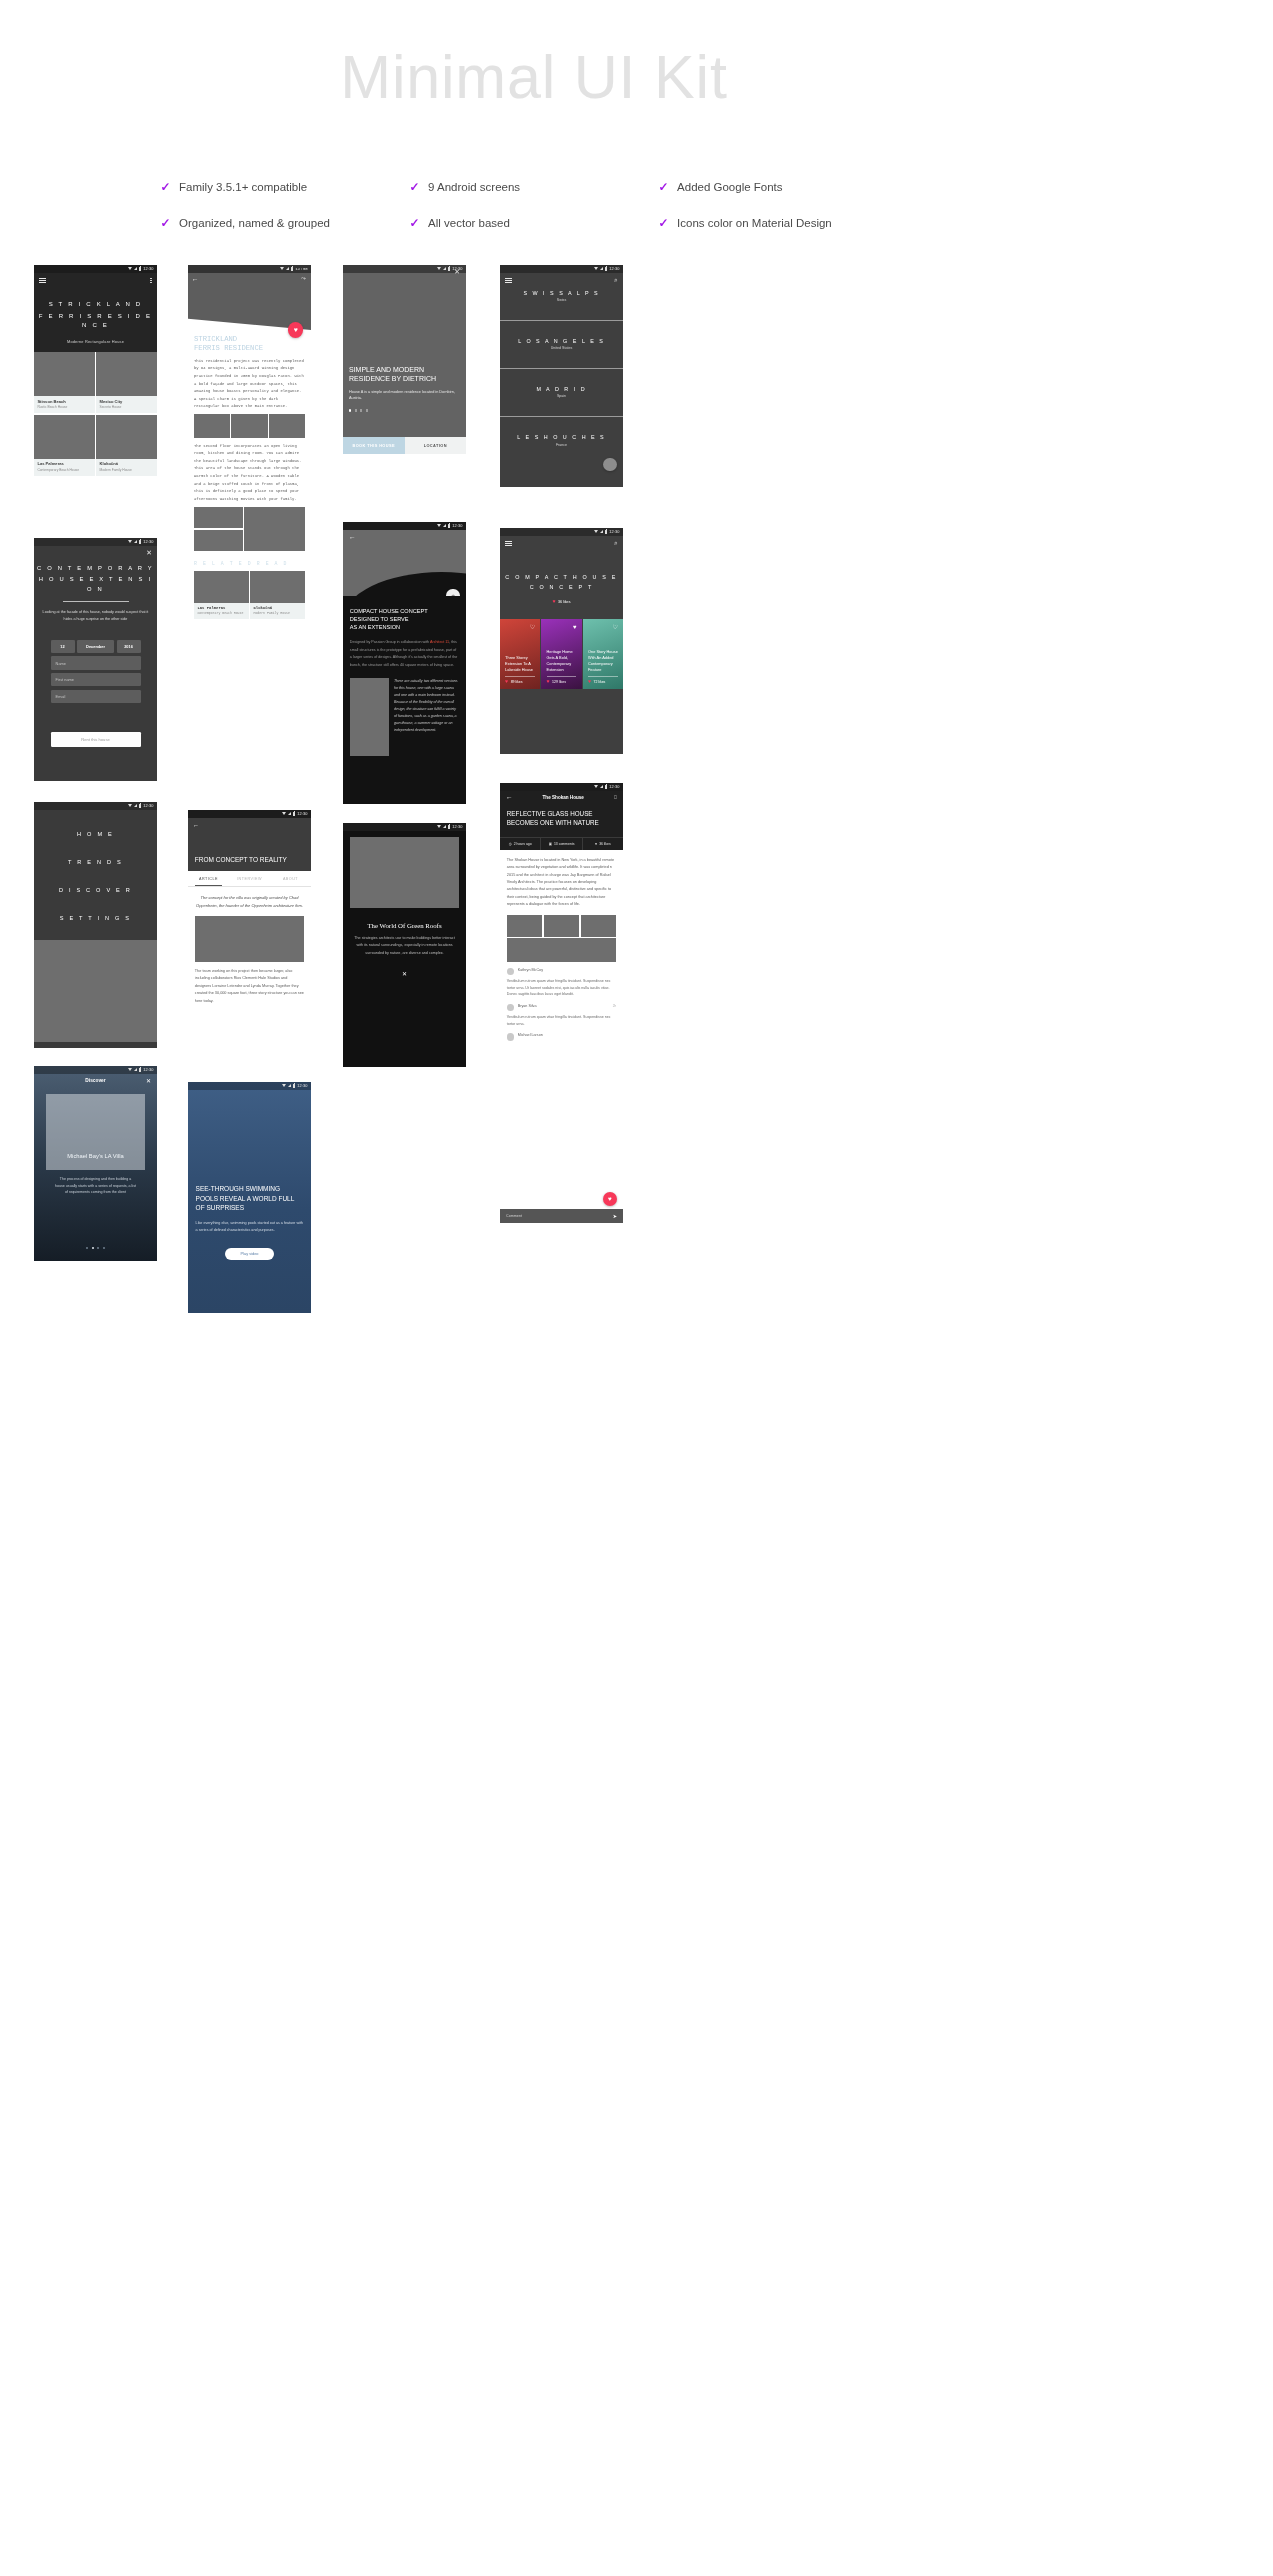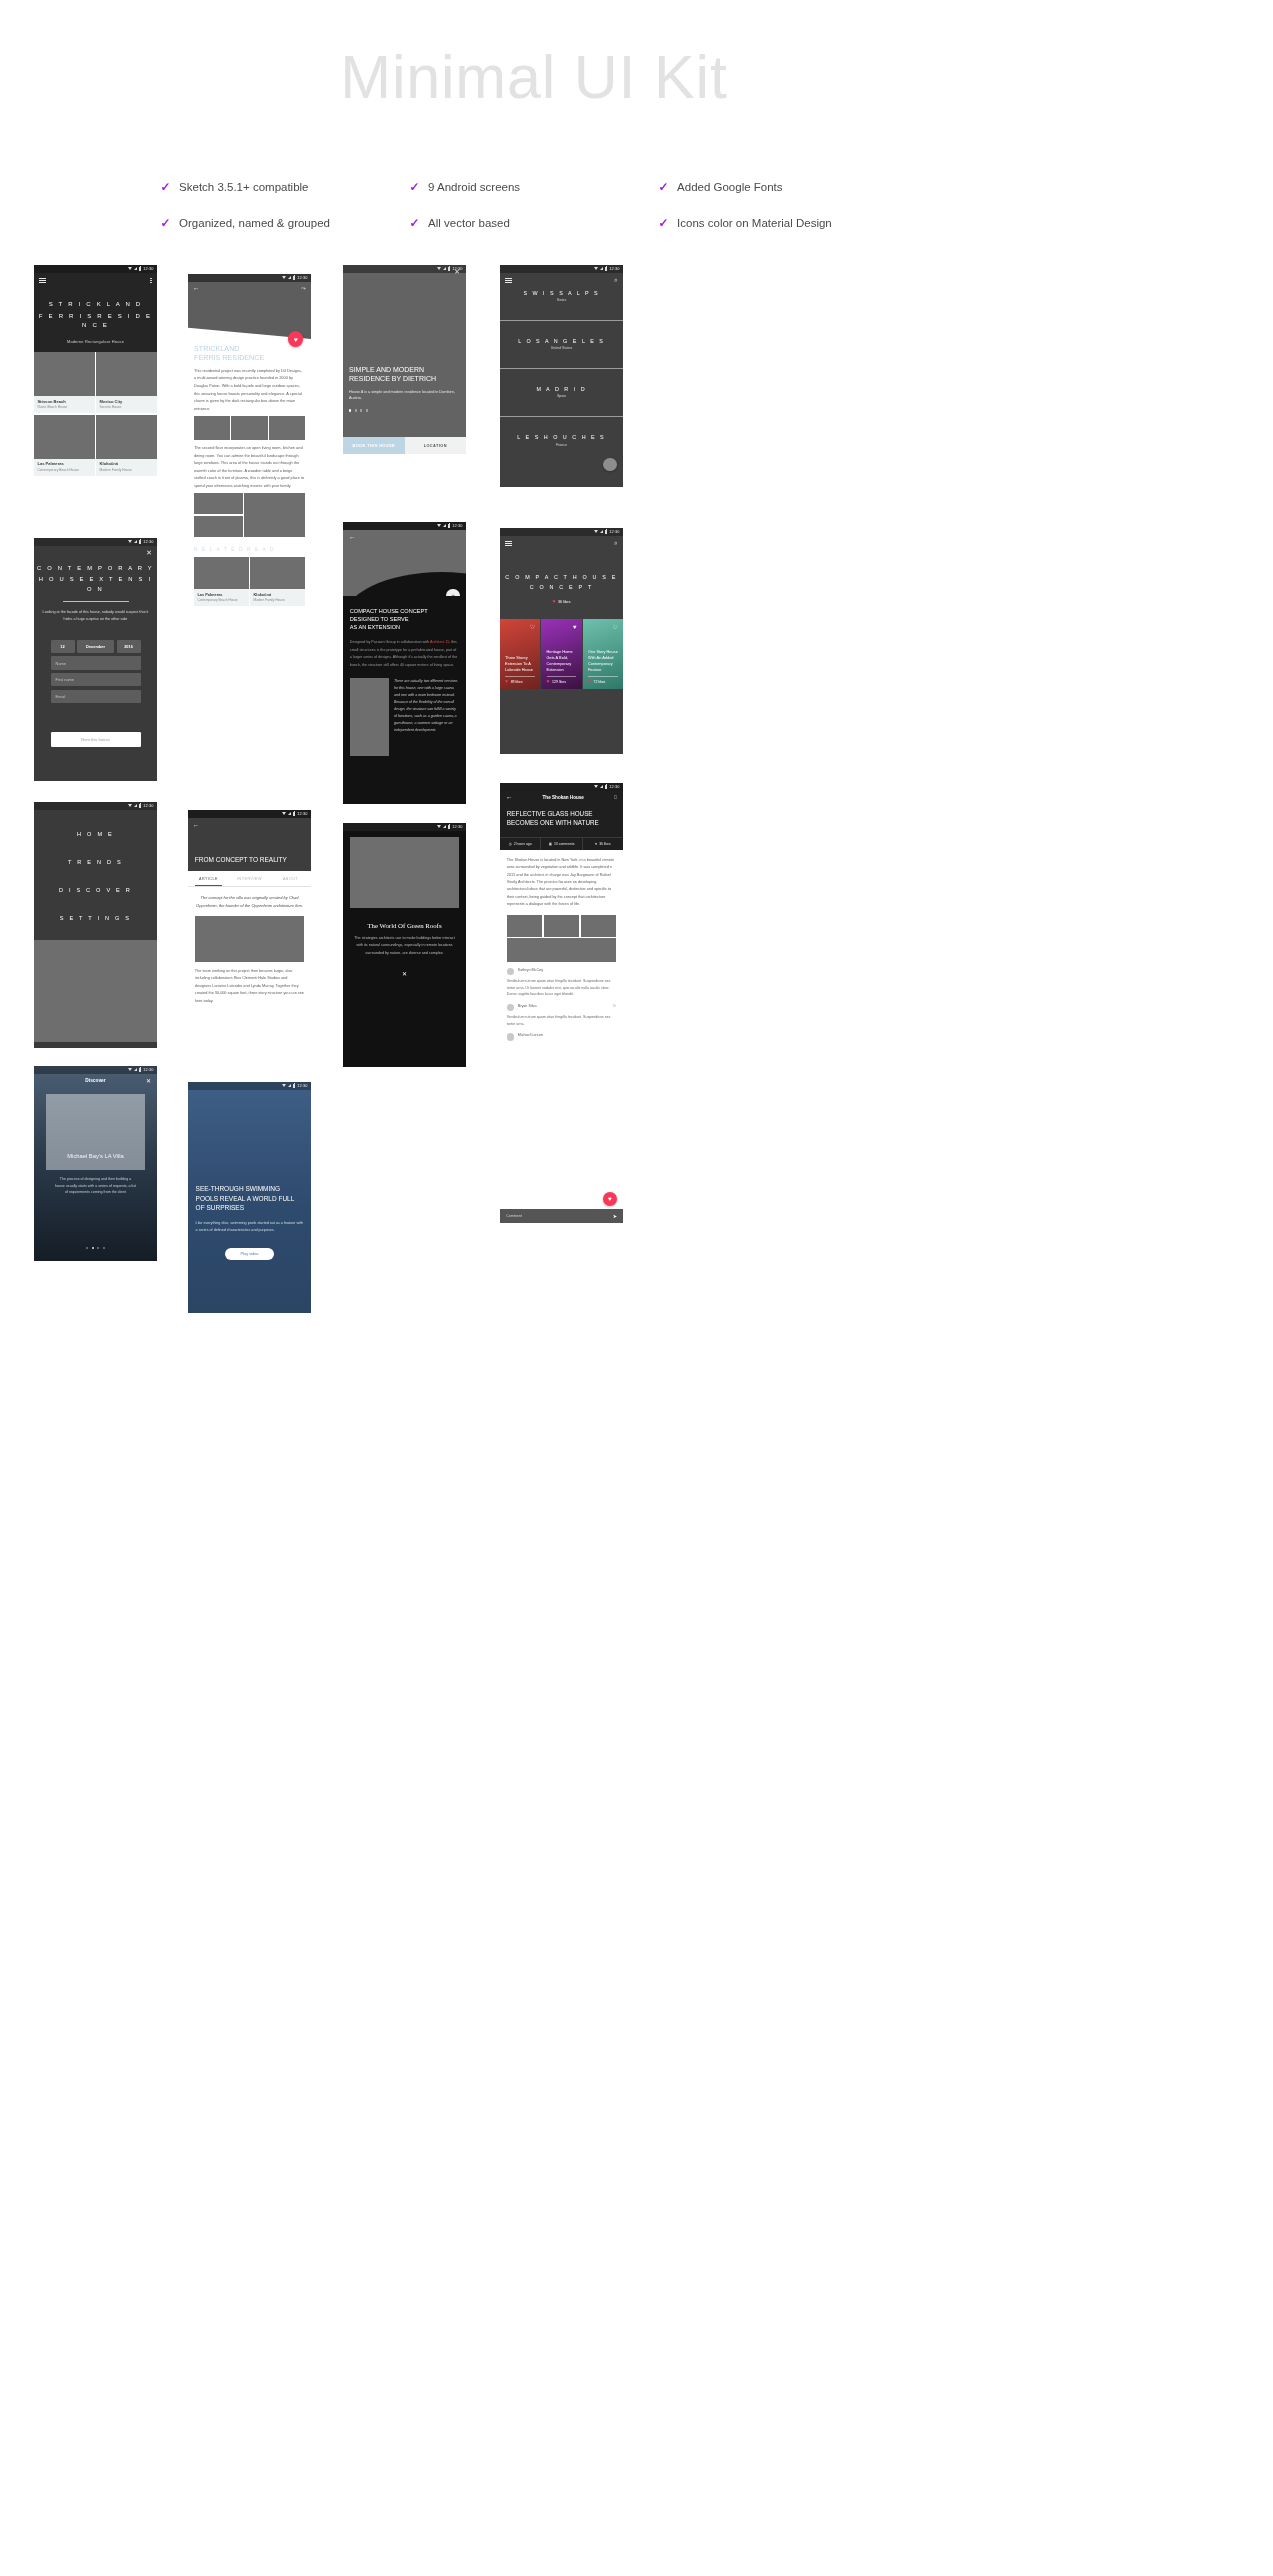--- a/index.html
+++ b/index.html
@@ -229,21 +229,21 @@
 <body>
 
 <div class="page">
 
   <div class="hero">
     <div class="hero-title">Minimal UI Kit</div>
 
     <div class="features">
       <div class="feature">
         <span class="check">✓</span>
-        <span>Sketch 3.5.1+ compatible</span>
+        <span>Family 3.5.1+ compatible</span>
       </div>
       <div class="feature">
         <span class="check">✓</span>
         <span>9 Android screens</span>
       </div>
       <div class="feature">
         <span class="check">✓</span>
         <span>Added Google Fonts</span>
       </div>
       <div class="feature">
@@ -382,21 +382,21 @@
           <b></b>
             <b class="on"></b>
             <b></b>
             <b></b>
         </div>
       </div>
     </div>
 
     <div class="col col2">
 
-      <div class="phone" style="top:9px;">
+      <div class="phone" style="top:0;font-family:Liberation Mono, monospace;">
         <div class="s2-topimg">
           <div class="statusbar" style="background:rgba(0,0,0,.45); position:absolute; top:0; left:0; right:0;">
             <span class="sb-wifi"></span>
             <span class="sb-sig"></span>
             <span class="sb-bat"></span>
             <span>12:30</span>
           </div>
           <div class="s2-topbar">
             <span class="icn">←</span>
             <span class="icn" style="font-size:6px;">⤳</span>

